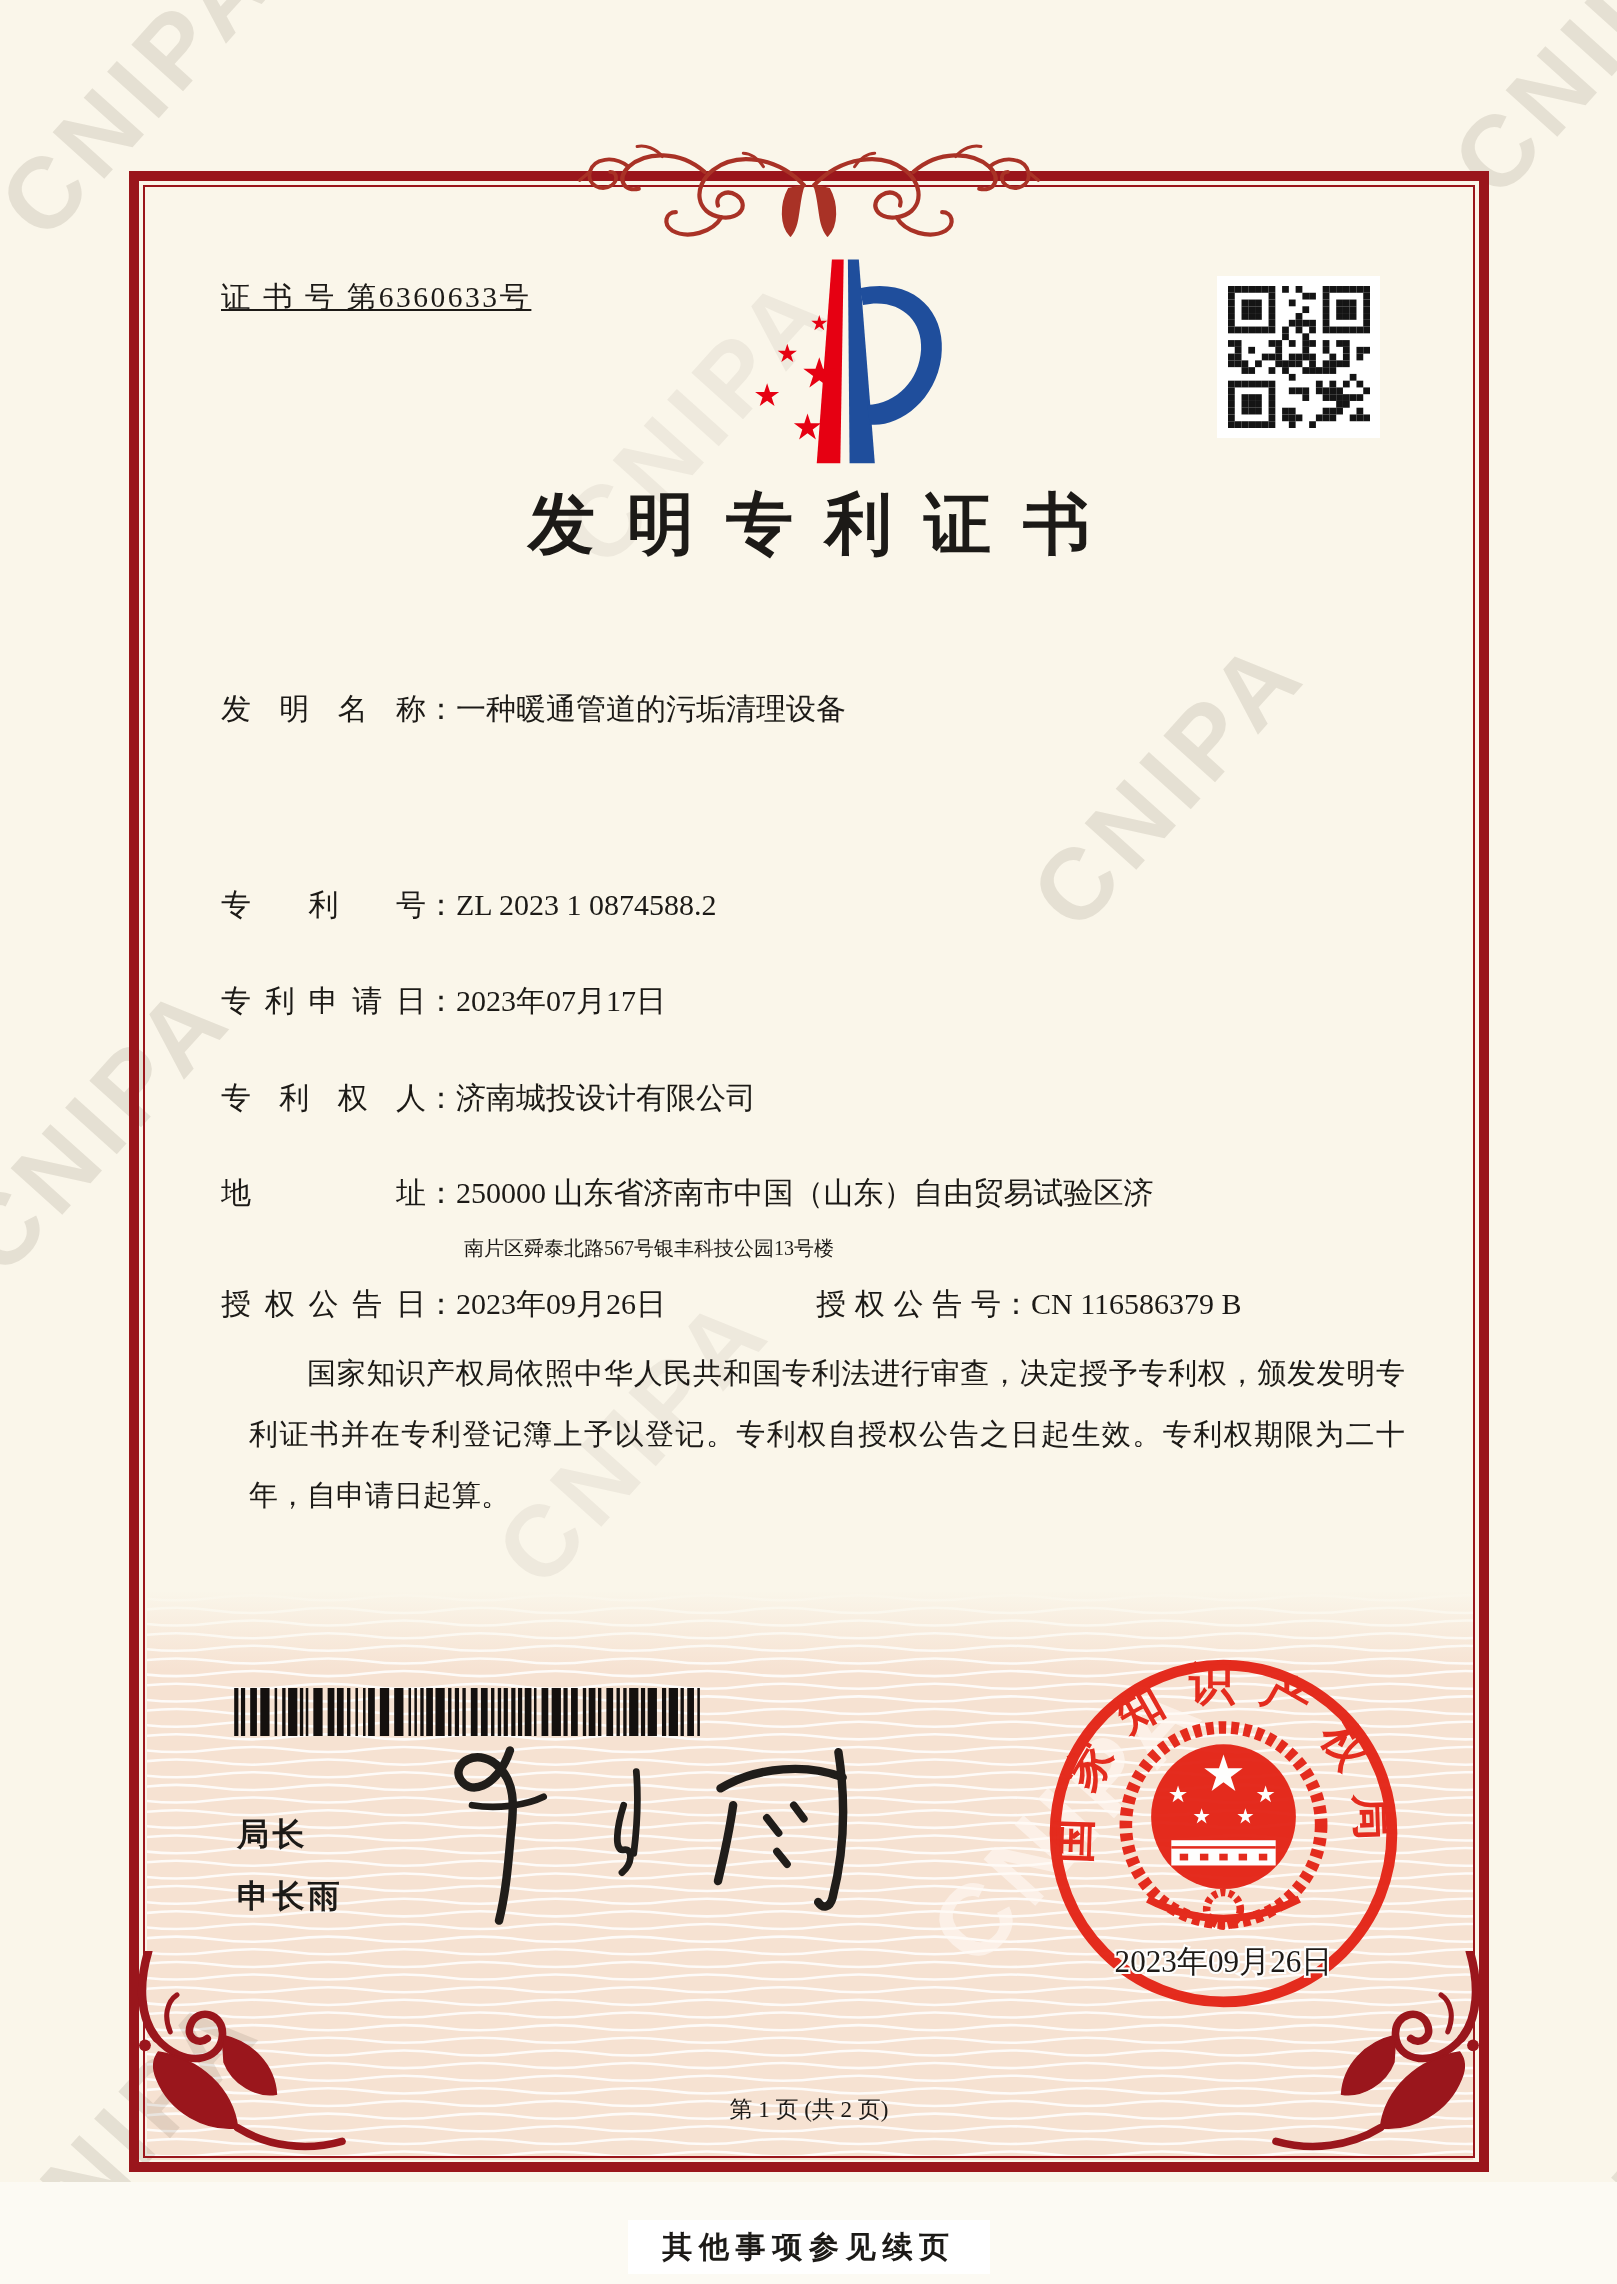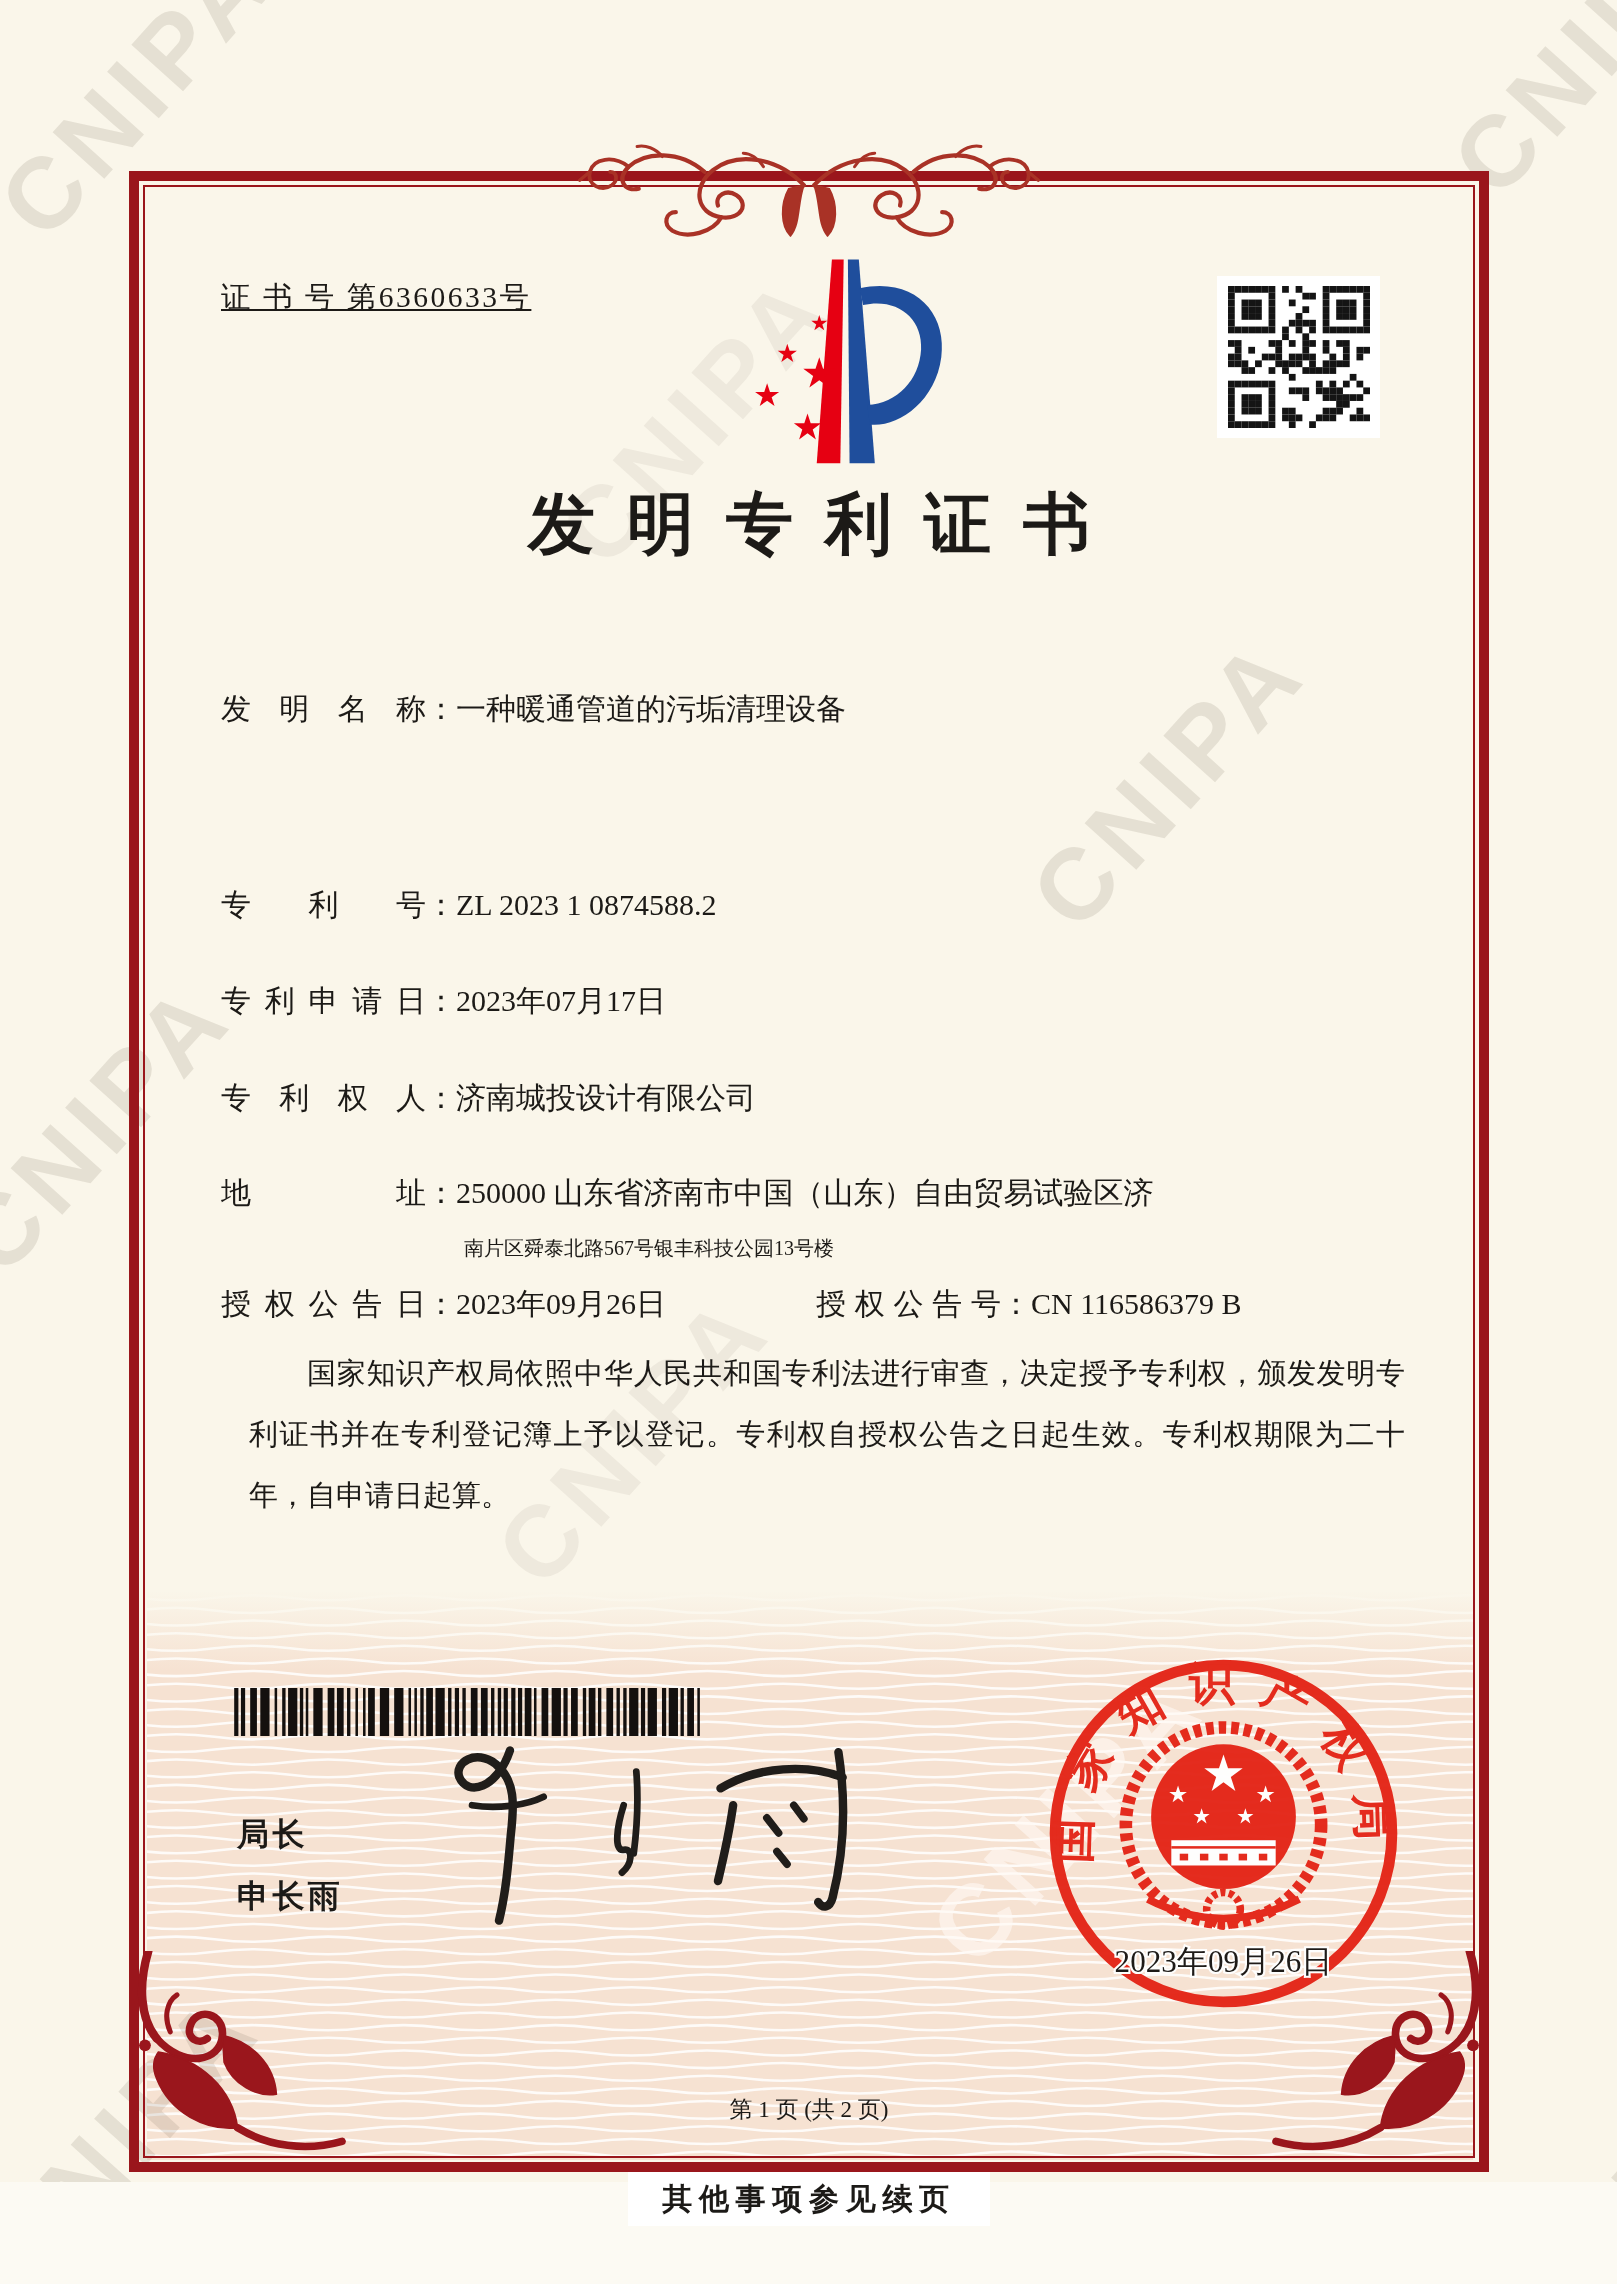--- a/index.html
+++ b/index.html
@@ -29,21 +29,21 @@
   #paras p{margin:0;text-indent:2em;}
   .gov{position:absolute;left:237px;font-family:"Liberation Sans","DejaVu Sans",sans-serif;
        font-weight:700;font-size:32px;letter-spacing:3.4px;z-index:5;text-align:center;}
   #wavy-wrap{position:absolute;left:147px;top:1591px;width:1326px;height:569px;z-index:1;}
   #wavy-fade{position:absolute;left:147px;top:1591px;width:1326px;height:80px;z-index:1;
              background:linear-gradient(#faf6ea,rgba(250,246,234,0));}
   #pageind{position:absolute;left:0;top:2094px;width:100%;text-align:center;font-size:23px;z-index:5;}
   #bottomband{position:absolute;left:0;top:2182px;width:100%;height:102px;background:#fcfaf3;z-index:3;}
   #contwrap{position:absolute;left:0;top:2172px;width:100%;text-align:center;z-index:5;}
   #contnote{display:inline-block;background:#ffffff;padding:6.7px 34px;font-size:30px;
-            letter-spacing:6.7px;font-weight:600;}
+            letter-spacing:6.7px;font-weight:600;margin-top:48px;}
   svg{display:block;}
 </style>
 </head>
 <body>
 
 <div id="page">
 
   <svg id="wavy-wrap" viewBox="0 0 1574 675" preserveAspectRatio="none">
       <g id="wavy">
         <rect width="1574" height="675" fill="#f6e2d2"></rect>

